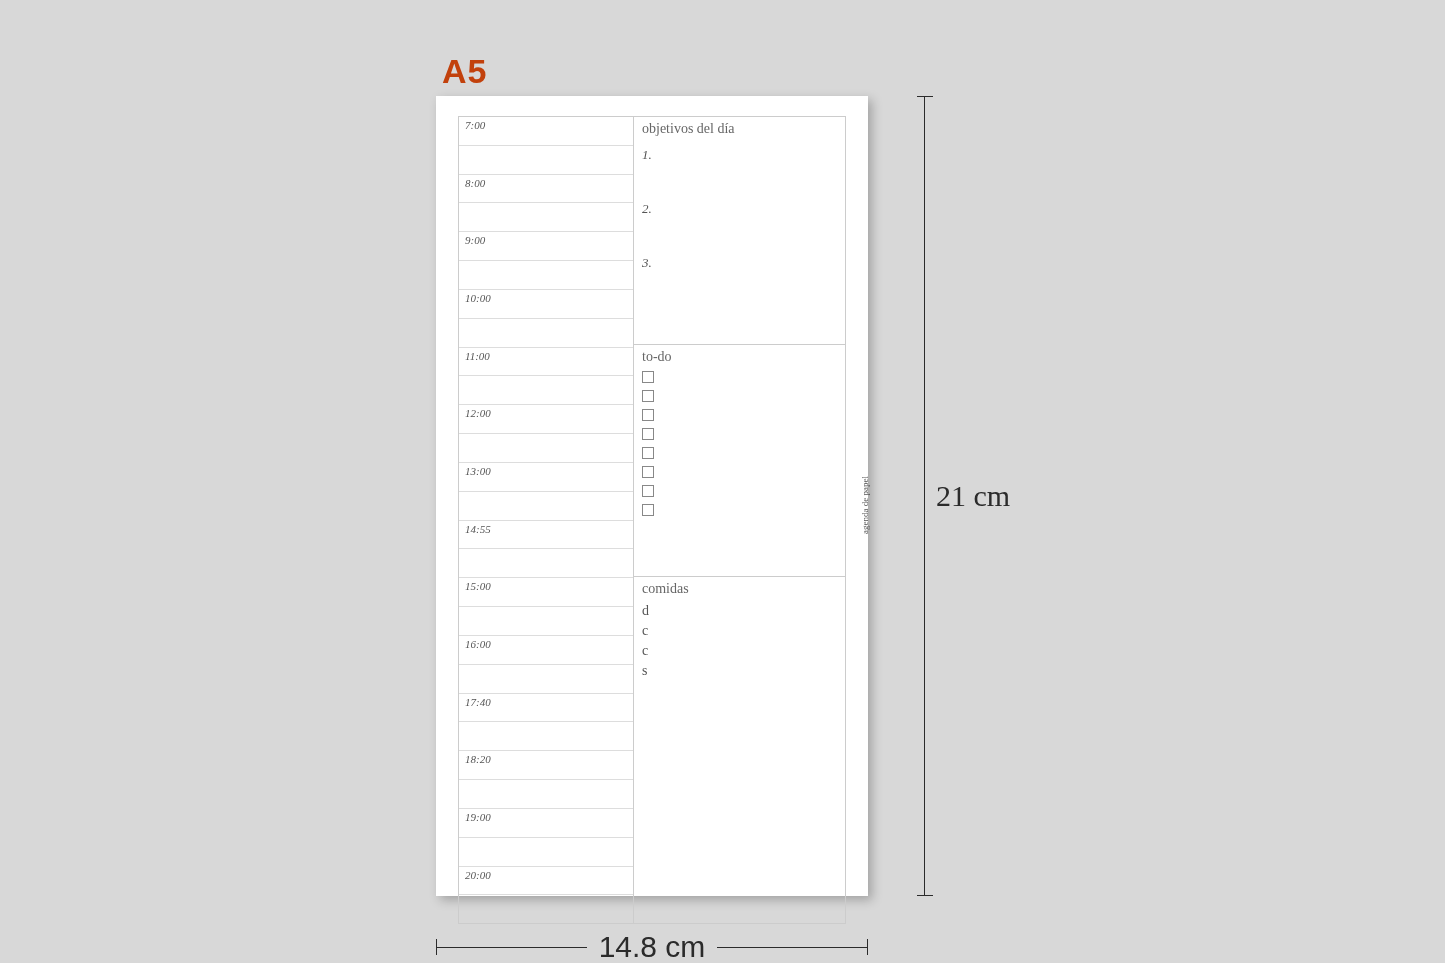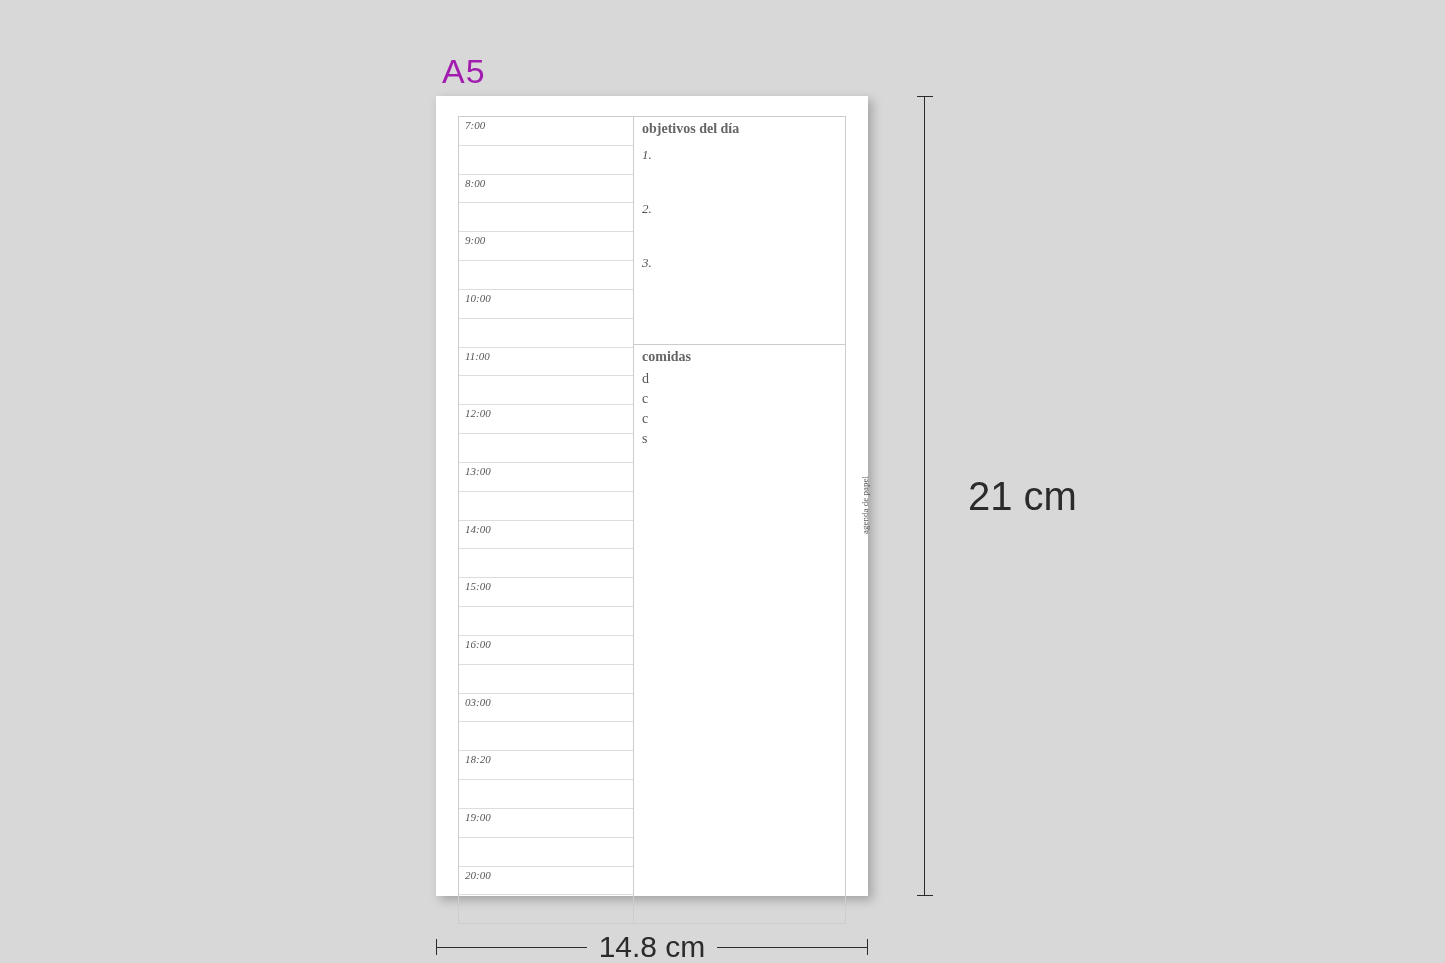--- a/index.html
+++ b/index.html
@@ -8,23 +8,23 @@
     background: #d8d8d8;
     font-family: Georgia, 'Times New Roman', serif;
     position: relative;
   }
 
   .size-label {
     position: absolute;
     top: 52px;
     left: 442px;
     font-family: 'Helvetica Neue', Arial, sans-serif;
-    font-weight: 400;
+    font-weight: 700;
     font-size: 34px;
-    color: #a21caf;
+    color: #c2410c;
     letter-spacing: 1px;
   }
 
   .page-wrap {
     position: absolute;
     top: 96px;
     left: 436px;
     width: 444px;
     height: 810px;
   }
@@ -82,21 +82,20 @@
     padding: 4px 8px;
     font-family: Georgia, serif;
     color: #555;
   }
   .section:last-child { border-bottom: none; }
 
   .section-title {
     font-size: 14px;
     color: #666;
     margin-bottom: 6px;
-    font-weight: bold;
   }
 
   .objectives { height: 228px; }
   .objectives .num {
     font-size: 13px;
     font-style: italic;
     color: #555;
     margin: 10px 0 38px 0;
   }
 
@@ -145,26 +144,26 @@
     position: absolute;
     left: -8px;
     width: 16px;
     height: 0;
     border-top: 1.5px solid #2b2b2b;
   }
   .dim-right .line::before { top: 0; }
   .dim-right .line::after { bottom: 0; }
   .dim-right .label {
     position: absolute;
-    left: 44px;
+    left: 12px;
     top: 50%;
     transform: translateY(-50%);
-    font-family: Liberation Sans, sans-serif;
+    font-family: Liberation Serif, serif;
     font-weight: 300;
-    font-size: 40px;
+    font-size: 30px;
     color: #2b2b2b;
     white-space: nowrap;
   }
 
   .dim-bottom {
     position: absolute;
     top: 930px;
     left: 436px;
     width: 432px;
     display: flex;
@@ -206,45 +205,58 @@
           <div class="time-row">9:00</div>
           <div class="time-row blank"></div>
           <div class="time-row">10:00</div>
           <div class="time-row blank"></div>
           <div class="time-row">11:00</div>
           <div class="time-row blank"></div>
           <div class="time-row">12:00</div>
           <div class="time-row blank"></div>
           <div class="time-row">13:00</div>
           <div class="time-row blank"></div>
-          <div class="time-row">14:00</div>
+          <div class="time-row">14:55</div>
           <div class="time-row blank"></div>
           <div class="time-row">15:00</div>
           <div class="time-row blank"></div>
           <div class="time-row">16:00</div>
           <div class="time-row blank"></div>
-          <div class="time-row">03:00</div>
+          <div class="time-row">17:40</div>
           <div class="time-row blank"></div>
           <div class="time-row">18:20</div>
           <div class="time-row blank"></div>
           <div class="time-row">19:00</div>
           <div class="time-row blank"></div>
           <div class="time-row">20:00</div>
           <div class="time-row blank"></div>
         </div>
 
       <div class="right-col">
 
         <div class="section objectives">
           <div class="section-title">objetivos del día</div>
           <div class="num">1.</div>
           <div class="num">2.</div>
           <div class="num">3.</div>
         </div>
 
+        <div class="section todo">
+          <div class="section-title">to-do</div>
+          <div class="todo-boxes" id="todo-boxes">
+              <span class="checkbox"></span>
+              <span class="checkbox"></span>
+              <span class="checkbox"></span>
+              <span class="checkbox"></span>
+              <span class="checkbox"></span>
+              <span class="checkbox"></span>
+              <span class="checkbox"></span>
+              <span class="checkbox"></span>
+            </div>
+        </div>
 
         <div class="section meals">
           <div class="section-title">comidas</div>
           <div class="line">d</div>
           <div class="line">c</div>
           <div class="line">c</div>
           <div class="line">s</div>
         </div>
 
 

